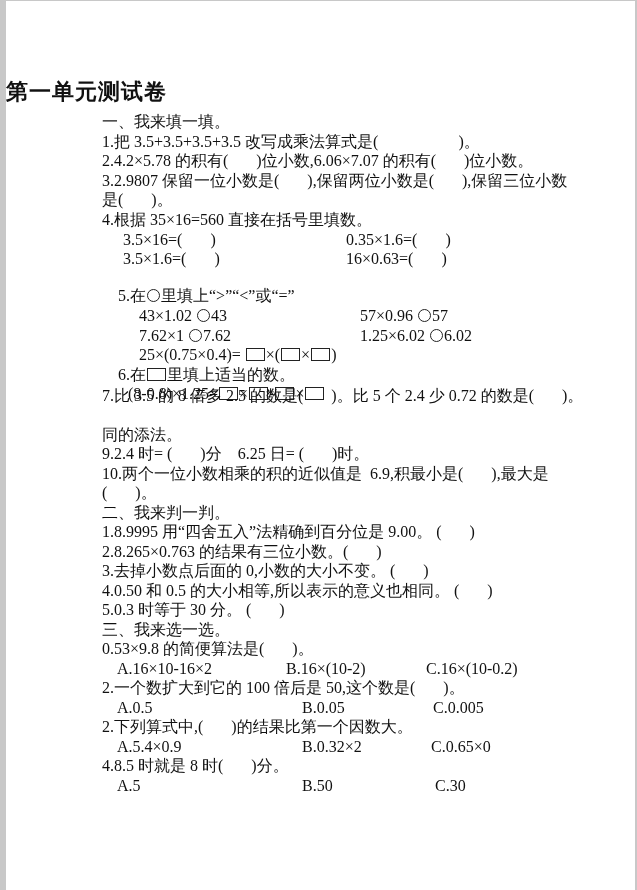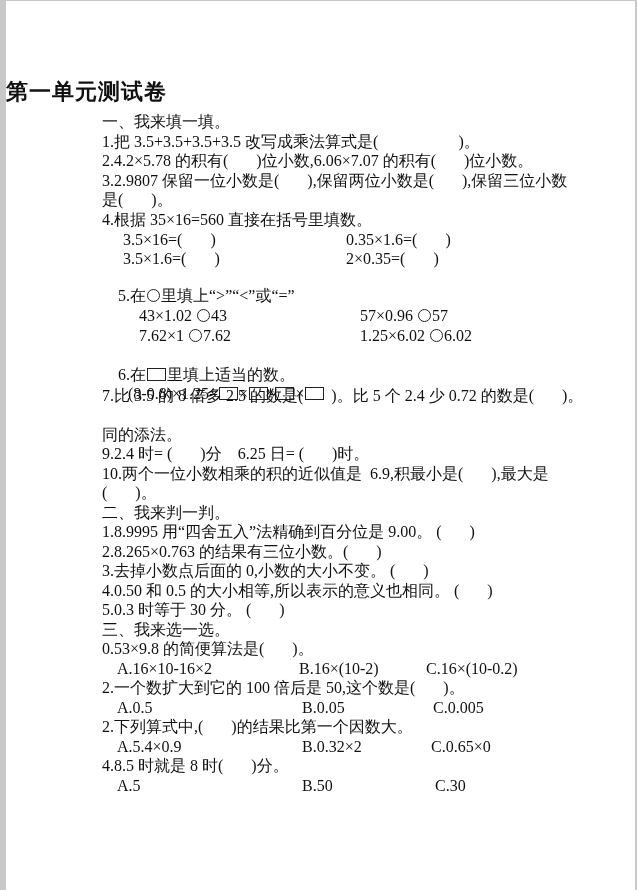--- a/index.html
+++ b/index.html
@@ -40,36 +40,39 @@
 
   <div class="line" style="top:112px">一、我来填一填。</div>
   <div class="line" style="top:132px">1.把 3.5+3.5+3.5+3.5 改写成乘法算式是(                    )。</div>
   <div class="line" style="top:151px">2.4.2×5.78 的积有(       )位小数,6.06×7.07 的积有(       )位小数。</div>
   <div class="line" style="top:171px">3.2.9807 保留一位小数是(       ),保留两位小数是(       ),保留三位小数</div>
   <div class="line" style="top:190px">是(       )。</div>
   <div class="line" style="top:210px">4.根据 35×16=560 直接在括号里填数。</div>
   <div class="line ind1" style="top:230px">3.5×16=(       )</div>
   <div class="line" style="top:230px; left:340px">0.35×1.6=(       )</div>
   <div class="line ind1" style="top:249px">3.5×1.6=(       )</div>
-  <div class="line" style="top:249px; left:340px">2×0.35=(       )</div>
+  <div class="line" style="top:249px; left:340px">16×0.63=(       )</div>
 
   <div class="line" style="top:268px">
     <span>5.在</span><span class="circ"></span><span>里填上“&gt;”“&lt;”或“=”</span>
   </div>
   <div class="line ind1" style="top:288px">
     <span>43×1.02 </span><span class="circ"></span><span>43</span>
   </div>
   <div class="line" style="top:288px; left:338px">
     <span>57×0.96 </span><span class="circ"></span><span>57</span>
   </div>
   <div class="line ind1" style="top:308px">
     <span>7.62×1 </span><span class="circ"></span><span>7.62</span>
   </div>
   <div class="line" style="top:308px; left:338px">
     <span>1.25×6.02 </span><span class="circ"></span><span>6.02</span>
+  </div>
+  <div class="line ind1" style="top:327px">
+    <span>25×(0.75×0.4)= </span><span class="box"></span><span>×(</span><span class="box"></span><span>×</span><span class="box"></span><span>)</span>
   </div>
 
   <div class="line" style="top:347px">
     <span>6.在</span><span class="box"></span><span>里填上适当的数。</span>
   </div>
   <div class="line ind2" style="top:366px">
     <span>(8-0.8)×1.25=</span><span class="box"></span><span>×</span><span class="box"></span><span>-</span><span class="box"></span><span>×</span><span class="box"></span>
   </div>
 
   <div class="line" style="top:386px">7.比 3.5 的 8 倍多 2.5 的数是(       )。比 5 个 2.4 少 0.72 的数是(       )。</div>
@@ -82,21 +85,21 @@
   <div class="line" style="top:522px">1.8.9995 用“四舍五入”法精确到百分位是 9.00。 (       )</div>
   <div class="line" style="top:542px">2.8.265×0.763 的结果有三位小数。(       )</div>
   <div class="line" style="top:561px">3.去掉小数点后面的 0,小数的大小不变。 (       )</div>
   <div class="line" style="top:581px">4.0.50 和 0.5 的大小相等,所以表示的意义也相同。 (       )</div>
   <div class="line" style="top:600px">5.0.3 时等于 30 分。 (       )</div>
 
   <div class="line" style="top:620px">三、我来选一选。</div>
 
   <div class="line" style="top:639px">0.53×9.8 的简便算法是(       )。</div>
   <div class="line" style="top:659px; left:111px">A.16×10-16×2</div>
-  <div class="line" style="top:659px; left:293px">B.16×(10-2)</div>
+  <div class="line" style="top:659px; left:280px">B.16×(10-2)</div>
   <div class="line" style="top:659px; left:420px">C.16×(10-0.2)</div>
 
   <div class="line" style="top:678px">2.一个数扩大到它的 100 倍后是 50,这个数是(       )。</div>
   <div class="line" style="top:698px; left:111px">A.0.5</div>
   <div class="line" style="top:698px; left:296px">B.0.05</div>
   <div class="line" style="top:698px; left:427px">C.0.005</div>
 
   <div class="line" style="top:717px">2.下列算式中,(       )的结果比第一个因数大。</div>
   <div class="line" style="top:737px; left:111px">A.5.4×0.9</div>
   <div class="line" style="top:737px; left:296px">B.0.32×2</div>

